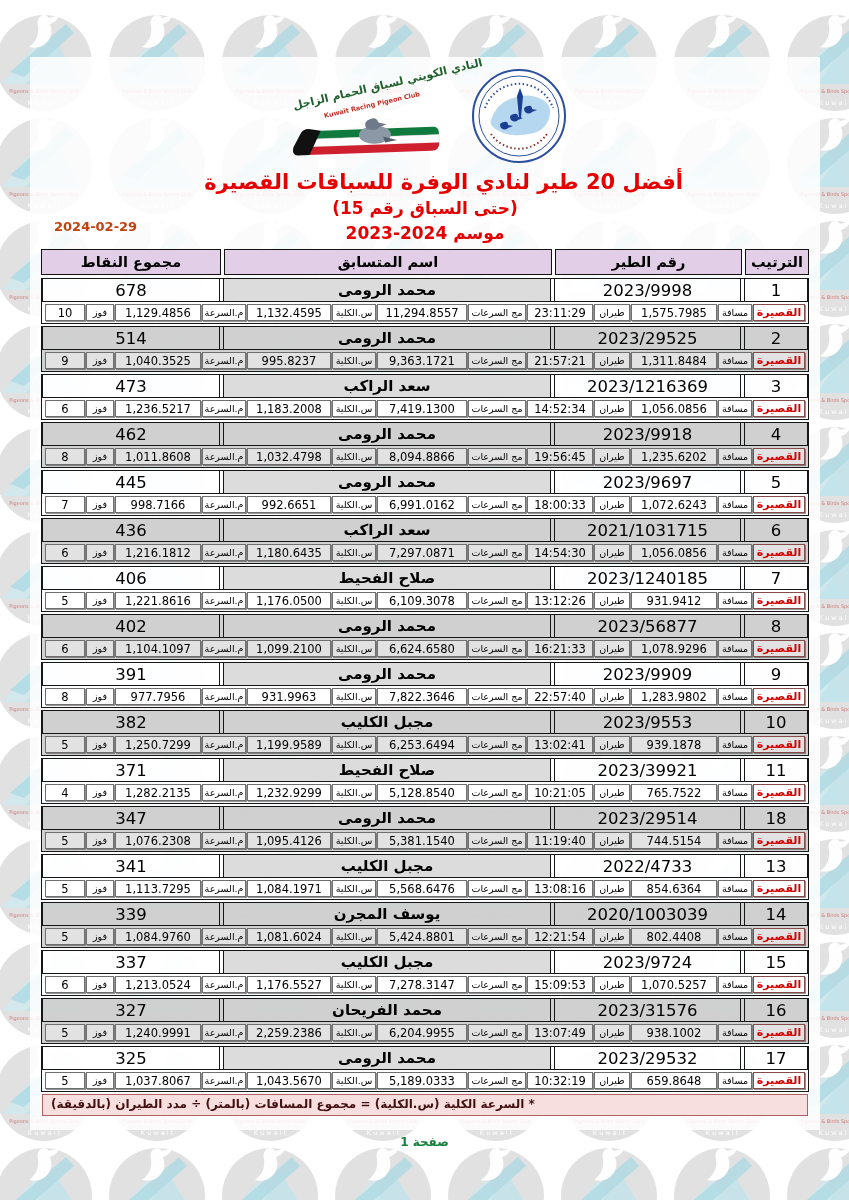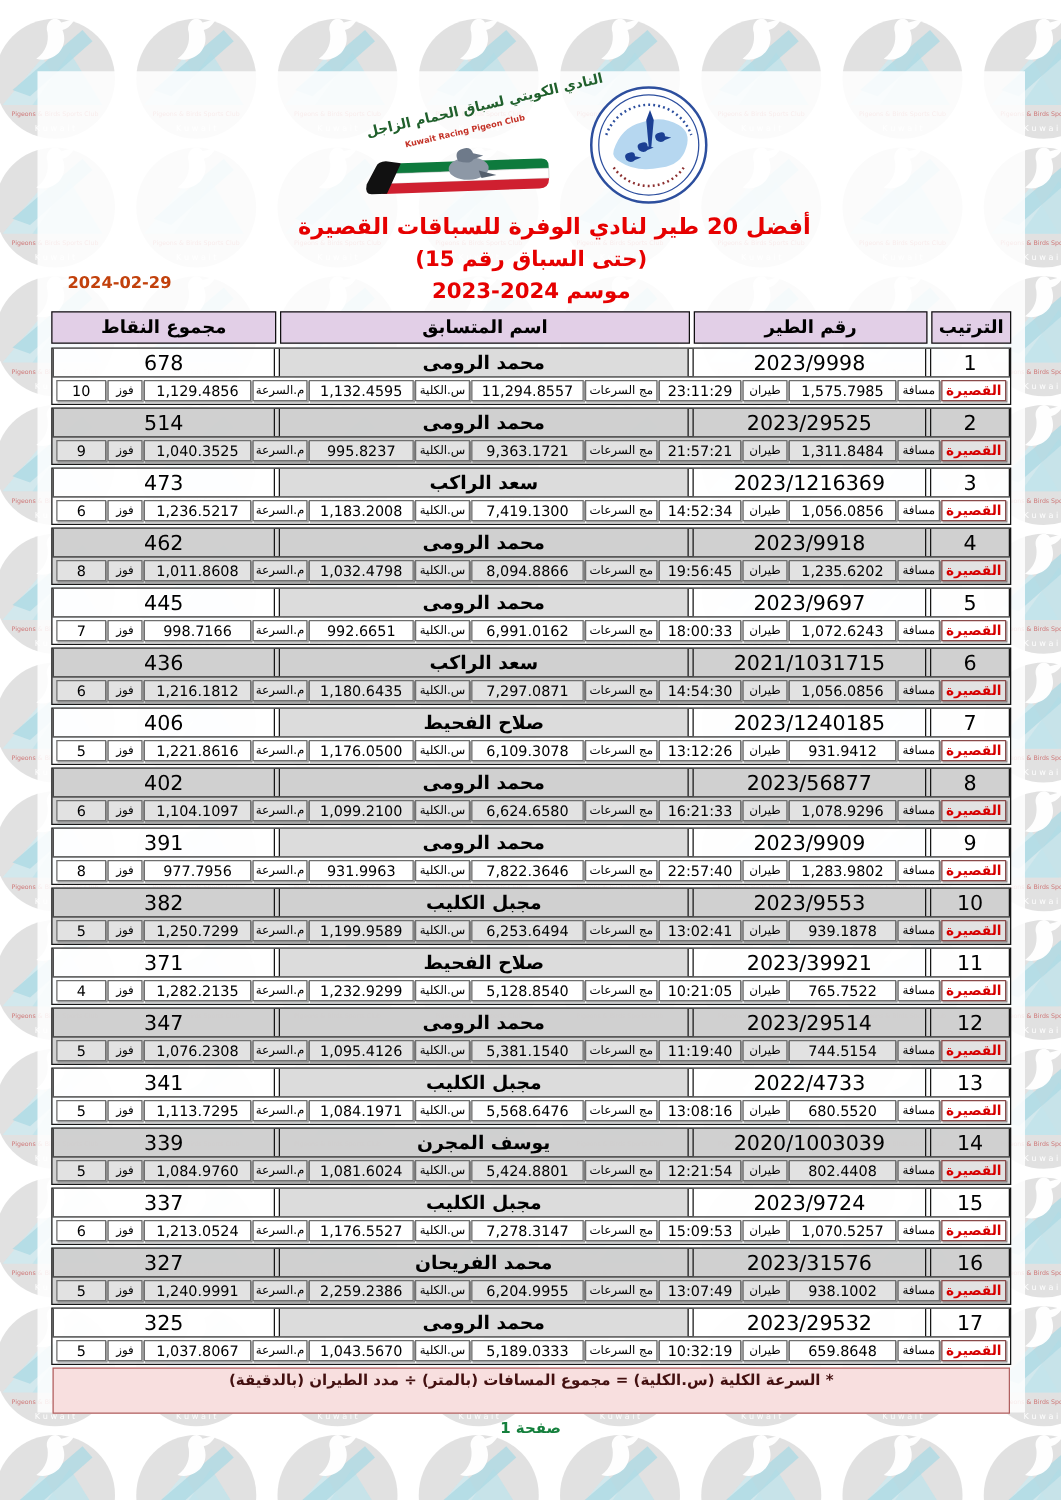--- a/index.html
+++ b/index.html
@@ -25,21 +25,21 @@
     transform:rotate(-13deg);color:#20602c;font-weight:bold;font-size:11px;white-space:nowrap;
   }
   .club-arc-en{
     position:absolute;left:14px;top:34px;width:150px;text-align:center;
     transform:rotate(-13deg);color:#c43227;font-weight:bold;font-size:6.5px;white-space:nowrap;
   }
   .badge-logo{width:96px;height:96px;}
   
   .date-line{position:absolute;left:24px;top:162px;font-size:13px;color:#c2410c;font-weight:bold;}
   .title-block{margin-top:2px;text-align:center;direction:rtl;color:#e60000;font-weight:bold;}
-  .title-block .t1{font-size:18px;line-height:26px;padding-left:37px;}
+  .title-block .t1{font-size:21px;line-height:26px;padding-left:37px;}
   .title-block .t2{font-size:17px;line-height:26px;}
   .title-block .t3{font-size:17px;line-height:25px;}
   
   #results{width:768px;margin:3px auto 0 auto;direction:rtl;}
   .hdr-row{display:flex;column-gap:3px;direction:rtl;height:26px;margin-bottom:3px;}
   .hdr-cell{
     border:1px solid #111;background:rgba(224,203,229,0.92);
     display:flex;align-items:center;justify-content:center;
     font-weight:bold;font-size:14.5px;color:#000;
   }
@@ -71,23 +71,23 @@
   .box.lbl{font-size:9.5px;}
   .box.cat{width:50px;color:#d60000;font-weight:bold;font-size:11px;border-color:#8a4a4a;}
   .w-lbl-dist{width:32px;}  .w-val-dist{width:84px;}
   .w-lbl-flight{width:34px;} .w-val-time{width:64px;}
   .w-lbl-sum{width:56px;}   .w-val-sum{width:88px;}
   .w-lbl-total{width:42px;} .w-val-total{width:82px;}
   .w-lbl-avg{width:42px;}   .w-val-avg{width:84px;}
   .w-lbl-wins{width:26px;}  .w-val-wins{width:38px;}
   
   .notes{
-    width:766px;margin:2px auto 0 auto;direction:rtl;text-align:center;
+    width:766px;margin:2px auto 0 auto;direction:rtl;text-align:left;
     background:rgba(248,221,221,0.95);border:1px solid #b06060;
-    padding:2px 8px 18px 8px;box-sizing:border-box;
+    padding:2px 8px 3px 8px;box-sizing:border-box;
     color:#431010;font-weight:bold;font-size:12px;line-height:15px;
   }
   .page-num{position:absolute;left:0;top:1135px;width:849px;text-align:center;
     font-size:12px;font-weight:bold;color:#15803d;z-index:2;}
 </style>
 </head>
 <body>
 
 <div id="watermark">
   <svg class="wm-tile" style="left:-6px;top:4px" viewBox="0 0 100 110">
@@ -1365,21 +1365,21 @@
       <div class="box lbl w-lbl-avg">م.السرعة</div>
       <div class="box w-val-avg">1,282.2135</div>
       <div class="box lbl w-lbl-wins">فوز</div>
       <div class="box w-val-wins">4</div>
     </div>
   </div>
 
   <div class="entry even">
     <div class="rowA">
       <div class="cell c-rank">
-              <span>12</span>
+              <span>18</span>
             </div>
       <div class="cell c-bird">
               <span dir="ltr">2023/29514</span>
             </div>
       <div class="cell c-name">
               <span>محمد الرومى</span>
             </div>
       <div class="cell c-points">
               <span>347</span>
             </div>
@@ -1412,21 +1412,21 @@
       <div class="cell c-name">
               <span>مجبل الكليب</span>
             </div>
       <div class="cell c-points">
               <span>341</span>
             </div>
     </div>
     <div class="rowB">
       <div class="box cat">القصيرة</div>
       <div class="box lbl w-lbl-dist">مسافة</div>
-      <div class="box w-val-dist">680.5520</div>
+      <div class="box w-val-dist">854.6364</div>
       <div class="box lbl w-lbl-flight">طيران</div>
       <div class="box w-val-time">13:08:16</div>
       <div class="box lbl w-lbl-sum">مج السرعات</div>
       <div class="box w-val-sum">5,568.6476</div>
       <div class="box lbl w-lbl-total">س.الكلية</div>
       <div class="box w-val-total">1,084.1971</div>
       <div class="box lbl w-lbl-avg">م.السرعة</div>
       <div class="box w-val-avg">1,113.7295</div>
       <div class="box lbl w-lbl-wins">فوز</div>
       <div class="box w-val-wins">5</div>

